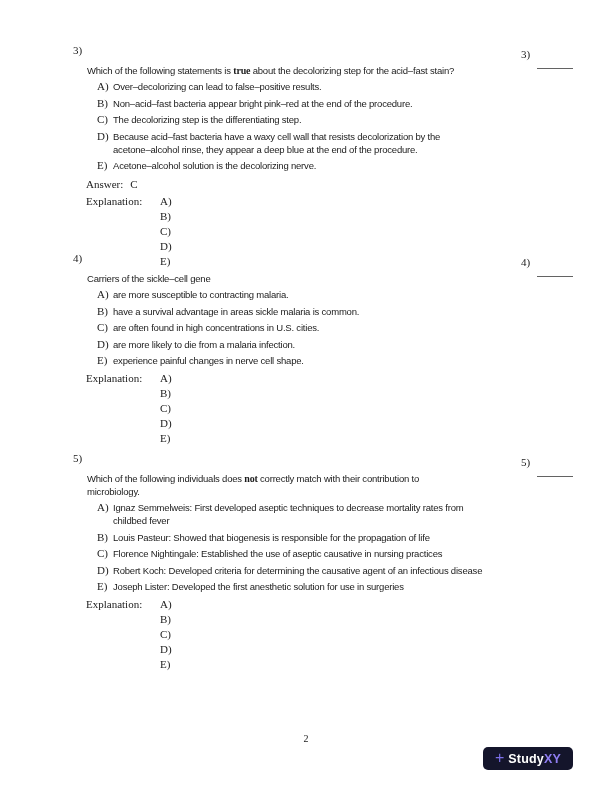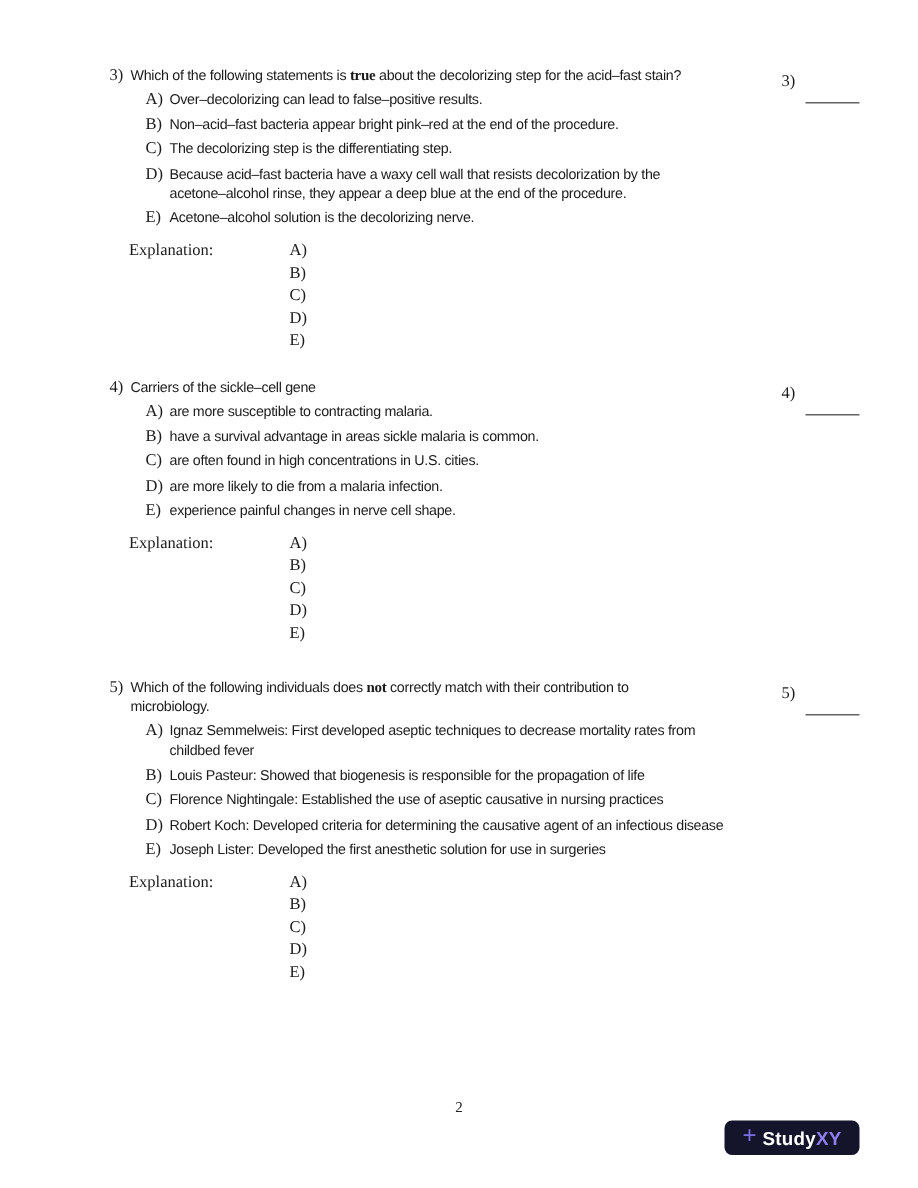--- a/index.html
+++ b/index.html
@@ -12,42 +12,42 @@
   .question { position:absolute; left:73px; width:468px; }
   .q3 { top:44px; } .q4 { top:252px; } .q5 { top:452px; }
 
   .stem { display:flex; }
   .qnum {
     font-family:"Liberation Serif", serif; font-size:11px; line-height:13px;
     width:14px; flex:none;
   }
   .stem-text {
     font-size:9.5px; line-height:13px; letter-spacing:-0.2px;
-    white-space:pre-wrap; flex:1;
+    white-space:pre-wrap; flex:1;margin-top:20px;
   }
   .stem-bold { font-family:"Liberation Serif", serif; font-weight:bold; font-size:10px; }
 
   .options { margin-top:3px; }
   .option { display:flex; margin-left:24px; margin-bottom:3.5px; }
   .opt-letter {
     font-family:"Liberation Serif", serif; font-size:11px; line-height:13px;
     width:16px; flex:none;
   }
   .opt-text {
     font-size:9.5px; line-height:13px; letter-spacing:-0.2px;
     white-space:pre-wrap; flex:1;
   }
 
   .answer-row {
     margin-left:13px; margin-top:5px;
     font-family:"Liberation Serif", serif; font-size:11px; line-height:14px;
   }
   .answer-value { padding-left:7px; }
 
-  .expl-row { display:flex; margin-left:13px; margin-top:8px;gap:33px; }
+  .expl-row { display:flex; margin-left:13px; margin-top:3px; }
   .expl-label {
     font-family:"Liberation Serif", serif; font-size:11px; line-height:15px;
     width:74px; flex:none;
   }
   .expl-letters .expl-letter {
     font-family:"Liberation Serif", serif; font-size:11px; line-height:15px;
   }
 
   
   .margin-slot { position:absolute; left:521px; width:60px; }
@@ -97,20 +97,23 @@
       </div>
       <div class="option">
         <span class="opt-letter">D)</span>
         <span class="opt-text">Because acid–fast bacteria have a waxy cell wall that resists decolorization by the
 acetone–alcohol rinse, they appear a deep blue at the end of the procedure.</span>
       </div>
       <div class="option">
         <span class="opt-letter">E)</span>
         <span class="opt-text">Acetone–alcohol solution is the decolorizing nerve.</span>
       </div>
+    </div>
+    <div class="answer-row">
+      <span>Answer:</span><span class="answer-value">C</span>
     </div>
     <div class="expl-row">
       <span class="expl-label">Explanation:</span>
       <div class="expl-letters">
         <div class="expl-letter">A)</div>
         <div class="expl-letter">B)</div>
         <div class="expl-letter">C)</div>
         <div class="expl-letter">D)</div>
         <div class="expl-letter">E)</div>
       </div>

